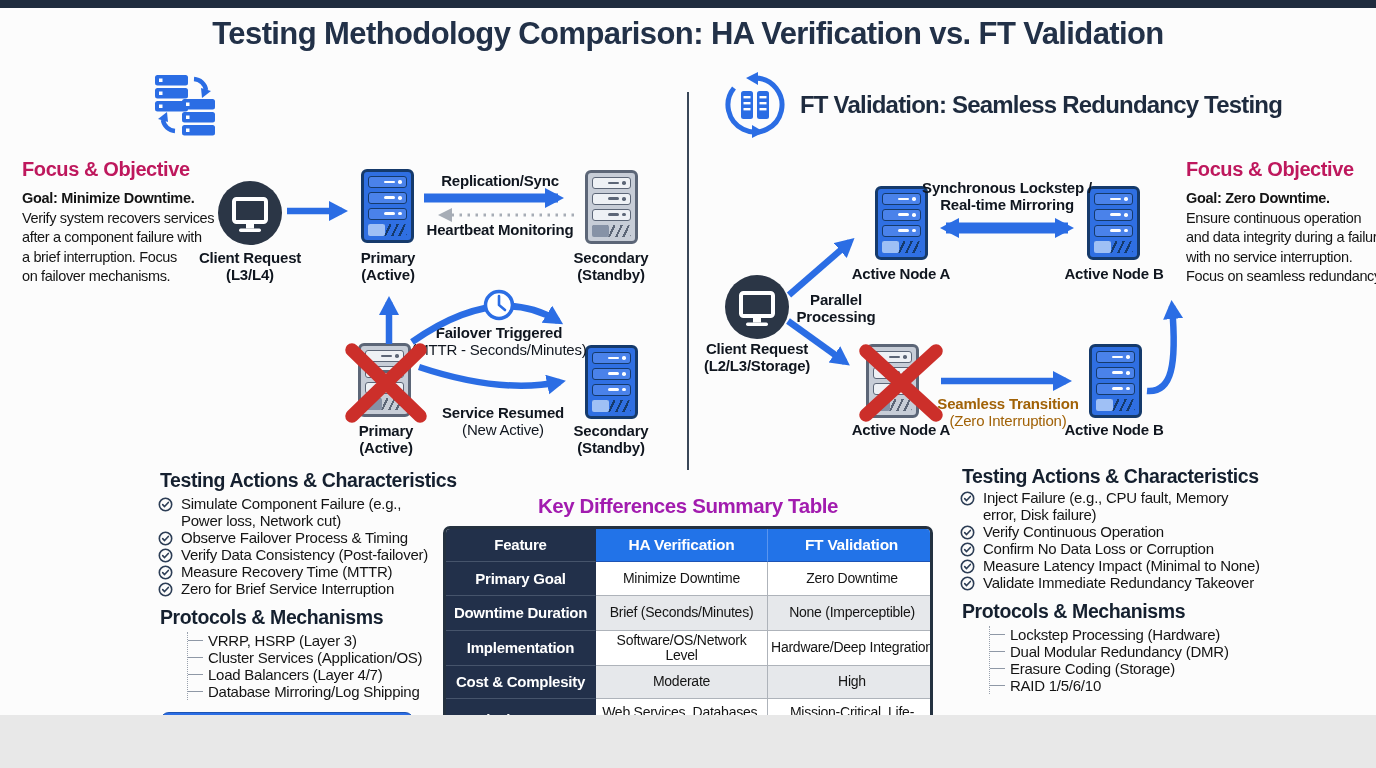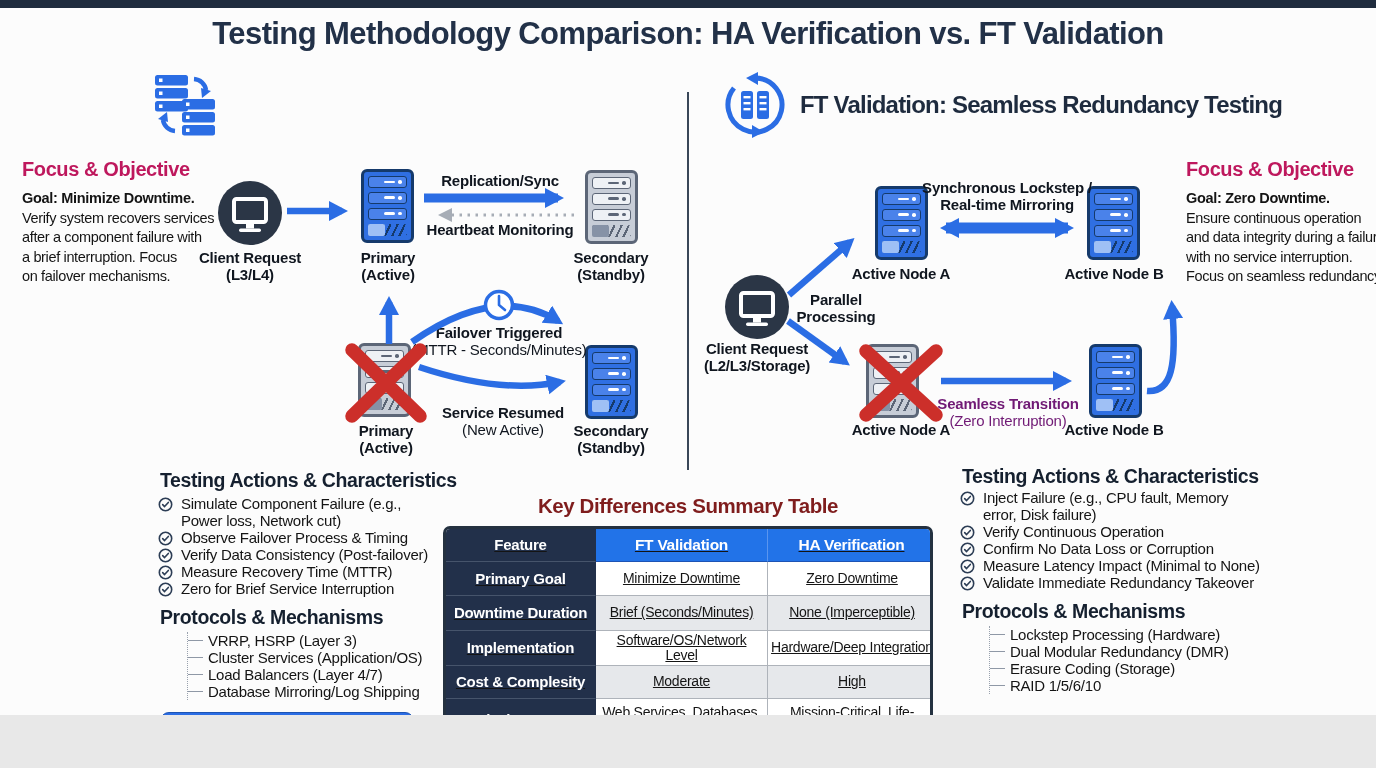--- a/index.html
+++ b/index.html
@@ -35,21 +35,21 @@
 
   
   .client { position:absolute; width:64px; height:64px; }
 
   
   .icon-label { position:absolute; text-align:center; font-size:15px; font-weight:700;
     color:#10161f; line-height:16.5px; letter-spacing:-0.2px; width:140px; }
   .arrow-label { position:absolute; text-align:center; font-size:15px; font-weight:700;
     color:#10161f; line-height:17px; letter-spacing:-0.2px; width:220px; }
   .arrow-label .reg { font-weight:400; }
-  .arrow-label.blue { color:#701a75; }
+  .arrow-label.blue { color:#a16207; }
 
   
   .focus-heading { font-size:20px; font-weight:700; color:#be185d; letter-spacing:-0.4px; margin-bottom:8px; }
   .focus-goal { font-size:14.5px; font-weight:700; letter-spacing:-0.3px; line-height:19.5px; }
   .focus-line { font-size:14.5px; letter-spacing:-0.35px; line-height:19.5px; white-space:nowrap; }
   .block { position:absolute; }
 
   .list-heading { font-size:19.5px; font-weight:700; color:#15202f; letter-spacing:-0.4px; }
   .check-list { position:absolute; }
   .check-item { display:flex; gap:8px; font-size:15px; line-height:16.6px; letter-spacing:-0.25px; margin-bottom:0.5px; }
@@ -62,25 +62,25 @@
   .tree-item::before { content:""; position:absolute; left:0; top:8px; width:15px; border-top:1.5px solid #8f98a6; }
 
   .badge { position:absolute; height:31px; background:#2b6de4; border:1.5px solid #1d54b4; border-radius:9px;
     color:#fff; display:flex; align-items:center; justify-content:center; gap:5px;
     font-size:15.5px; letter-spacing:-0.2px; white-space:nowrap; }
   .badge .b1 { font-weight:700; }
   .badge .b2 { font-weight:400; }
 
   
   .table-title { position:absolute; left:443px; top:494px; width:490px; text-align:center;
-    font-size:20.5px; font-weight:700; color:#7f1d1d; letter-spacing:-0.4px; }
+    font-size:20.5px; font-weight:700; color:#a21caf; letter-spacing:-0.4px; }
   .sum-table { position:absolute; left:443px; top:526px; width:490px; height:219px;
     display:grid; grid-template-columns:150px 172px 168px;
     grid-template-rows:33px 34px 35px 35px 33px 1fr;
-    border:3px solid #243140; border-radius:7px; overflow:hidden; background:#fff;text-decoration:underline; }
+    border:3px solid #243140; border-radius:7px; overflow:hidden; background:#fff; }
   .cell { display:flex; align-items:center; justify-content:center; text-align:center;
     font-size:14px; letter-spacing:-0.25px; line-height:15.5px; padding:1px 3px;
     border-right:1px solid #aeb3ba; border-bottom:1px solid #aeb3ba; }
   .cell:nth-child(3n) { border-right:none; }
   .cell.feat { background:#22304a; color:#fff; font-weight:700; font-size:15px;
     border-right:1px solid #22304a; border-bottom:1px solid #46546b; }
   .cell.bluehead { background:#2273e8; color:#fff; font-weight:700; font-size:15.5px;
     border-right:1px solid #5a95ef; border-bottom:1px solid #1d54b4; }
   .cell.alt { background:#e6e8eb; }
 
@@ -391,22 +391,22 @@
     <div class="tree-item">RAID 1/5/6/10</div>
   </div>
   <div class="badge" style="left:962px;top:717px;width:273px">
     <span class="b1">Result:</span>
       <span class="b2">Uninterrupted Service (No Outage)</span>
   </div>
 
   <div class="table-title">Key Differences Summary Table</div>
   <div class="sum-table">
     <div class="cell feat">Feature</div>
+    <div class="cell bluehead">HA Verification</div>
     <div class="cell bluehead">FT Validation</div>
-    <div class="cell bluehead">HA Verification</div>
 
     <div class="cell feat">Primary Goal</div>
     <div class="cell">Minimize Downtime</div>
     <div class="cell">Zero Downtime</div>
 
     <div class="cell feat">Downtime Duration</div>
     <div class="cell alt">Brief (Seconds/Minutes)</div>
     <div class="cell alt">None (Imperceptible)</div>
 
     <div class="cell feat">Implementation</div>

